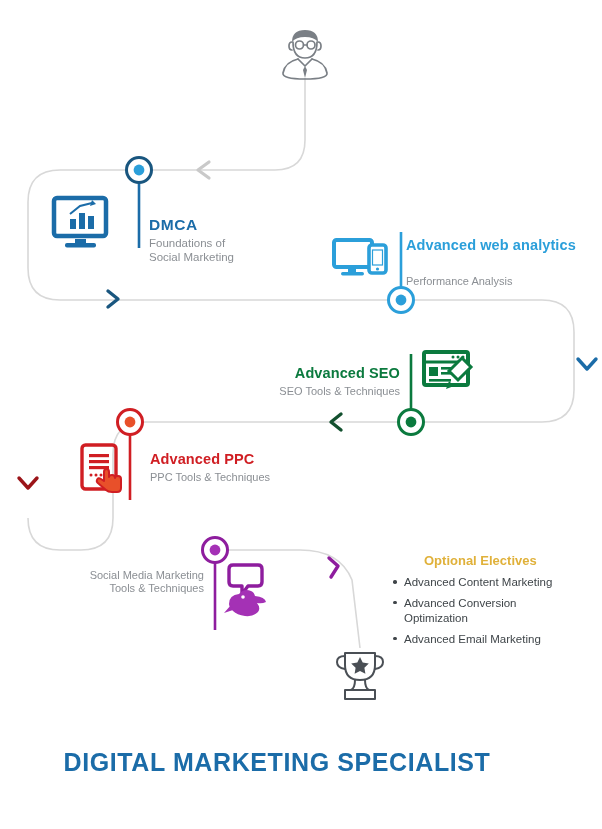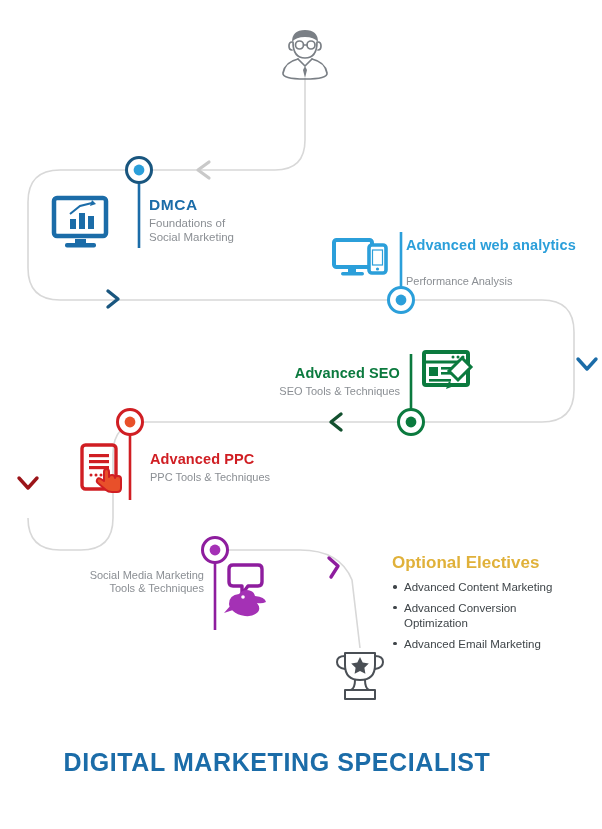--- a/index.html
+++ b/index.html
@@ -11,21 +11,21 @@
     overflow:hidden;
     -webkit-font-smoothing:antialiased;
   }
   #roadmap-svg{position:absolute;left:0;top:0;width:602px;height:829px;}
 
   .lbl{position:absolute;}
   .lbl .t{font-weight:bold;letter-spacing:.1px;line-height:1.18;}
   .lbl .s{color:#8b8f94;line-height:1.2;}
 
   
-  #label-dmca{left:149px;top:196px;}
+  #label-dmca{left:149px;top:216px;}
   #label-dmca .t{font-size:15.5px;color:#1b6ca8;letter-spacing:.6px;}
   #label-dmca .s{font-size:11.5px;margin-top:3px;}
 
   
   #label-webanalytics{left:406px;top:237px;}
   #label-webanalytics .t{font-size:14.5px;color:#2b9fda;}
   #label-webanalytics .s{font-size:11px;margin-top:21px;}
 
   
   #label-seo{left:120px;top:365px;width:280px;text-align:right;}
@@ -37,21 +37,21 @@
   #label-ppc .t{font-size:14.5px;color:#d01e23;}
   #label-ppc .s{font-size:11px;margin-top:3px;}
 
   
   #label-social{left:0px;top:565px;width:204px;text-align:right;}
   #label-social .t{font-size:14.5px;color:#8e1d9e;}
   #label-social .s{font-size:11px;margin-top:4px;}
 
   
   #electives{position:absolute;left:392px;top:553px;width:200px;}
-  #electives .eh{font-size:17px;font-weight:bold;color:#e0b13a;margin-bottom:7px;}
+  #electives .eh{font-size:13px;font-weight:bold;color:#e0b13a;margin-bottom:7px;margin-left:32px;}
   #electives ul{list-style:none;margin:0;padding:0;}
   #electives li{
     font-size:11.5px;color:#3f4549;line-height:1.35;
     padding-left:12px;position:relative;margin-bottom:5px;
   }
   #electives li:before{
     content:"";position:absolute;left:1px;top:5px;
     width:3.5px;height:3.5px;border-radius:50%;background:#3f4549;
   }
 

